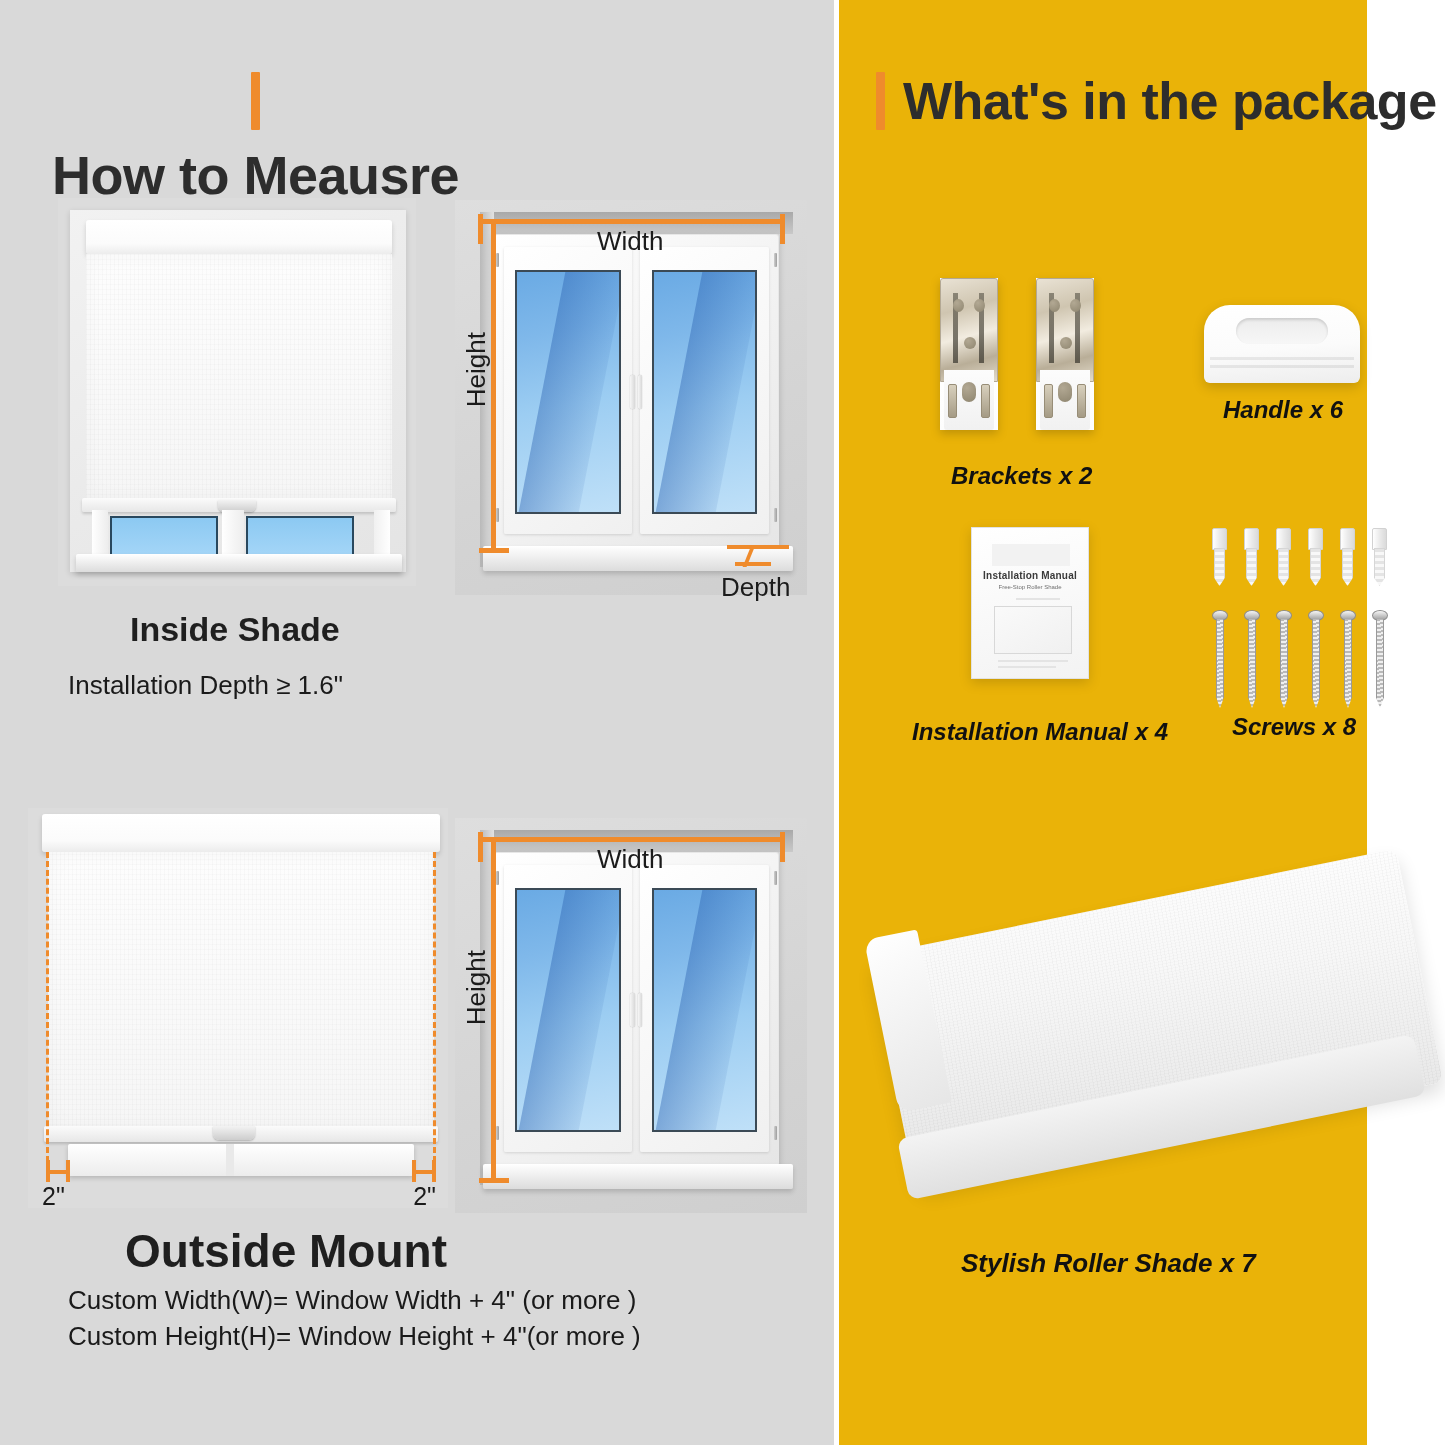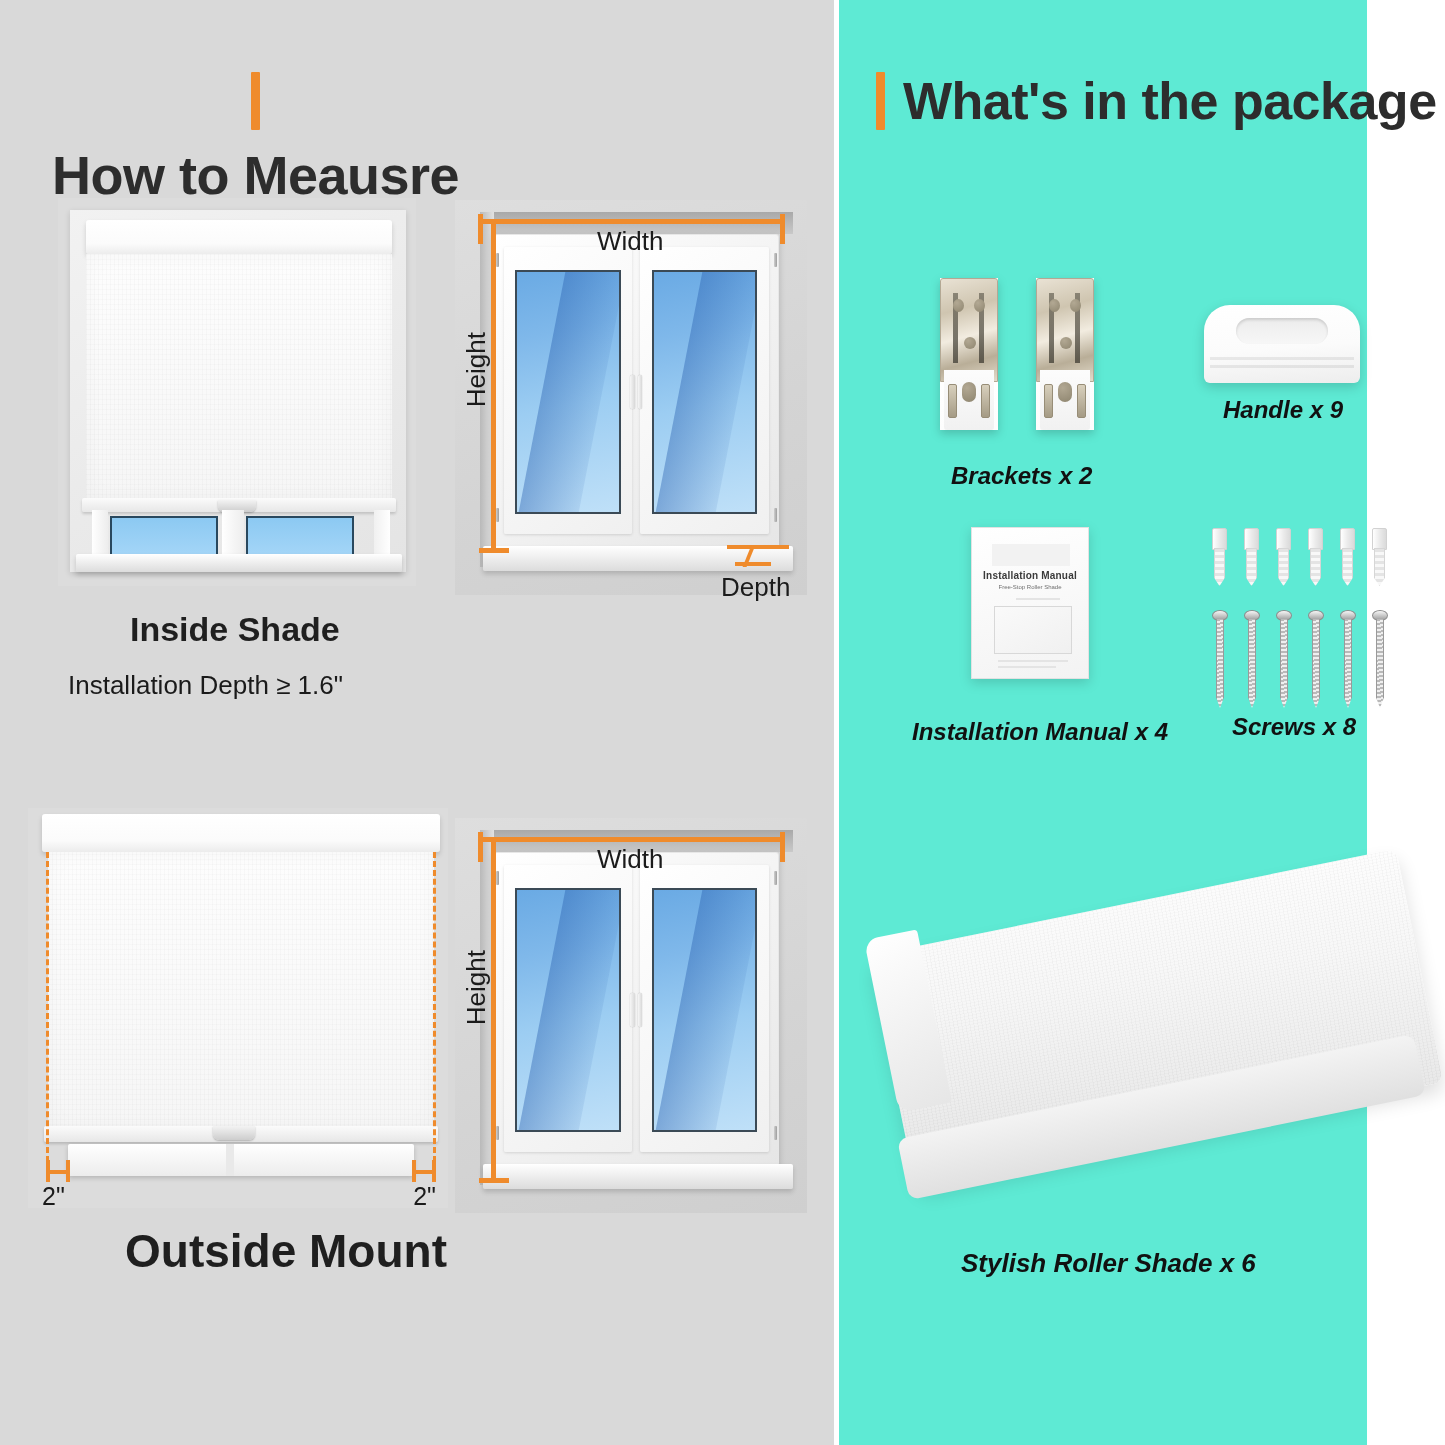--- a/index.html
+++ b/index.html
@@ -7,21 +7,21 @@
     width: 1445px; height: 1445px;
     font-family: "Liberation Sans", sans-serif;
     background: #ffffff;
     overflow: hidden;
   }
   .page { position: relative; width: 1445px; height: 1445px; display: flex; }
 
   
   .panel-left  { position: relative; width: 834px; height: 1445px; background: #d9d9d9; }
   .divider     { width: 5px;  height: 1445px; background: #ffffff; }
-  .panel-right { position: relative; width: 528px; height: 1445px; background: #5eead4; }
+  .panel-right { position: relative; width: 528px; height: 1445px; background: #eab308; }
 
   
   .heading { position: absolute; display: flex; align-items: center; gap: 18px; }
   .accent-bar { width: 9px; height: 58px; background: #ef8b2c; border-radius: 1px; }
   .heading-text {
     font-size: 54px; font-weight: bold; color: #2d2d2d;
     letter-spacing: -0.5px; white-space: nowrap; line-height: 1;
   }
   #h-left  { left: 52px; top: 72px; flex-direction: column; }
   #h-right { left: 872px; top: 72px; }
@@ -378,20 +378,24 @@
       <div class="m-cap" style="left:325px; top:14px; width:5px; height:30px;"></div>
       <div class="m-label" style="left:142px; top:26px; font-size:26px;">Width</div>
 
       <div class="m-line" style="left:36px; top:24px; width:5px; height:340px;"></div>
       <div class="m-cap" style="left:24px; top:360px; width:30px; height:5px;"></div>
       <div class="m-label vert" style="left:6px; top:132px; font-size:26px;">Height</div>
     </div>
 
     <div style="position:absolute; left:125px; top:1224px; font-size:46px; font-weight:bold; color:#1f1f1f;">Outside Mount</div>
 
+    <div style="position:absolute; left:68px; top:1283px; font-size:26px; color:#1a1a1a; line-height:1.38;">
+      <div class="bind">Custom Width(W)= Window Width + 4" (or more )</div>
+      <div class="bind">Custom Height(H)= Window Height + 4"(or more )</div>
+    </div>
   </div>
 
   <div class="divider"></div>
 
   <div class="panel-right">
 
     <div class="heading" id="h-right" style="left:37px;">
       <div class="accent-bar"></div>
       <div class="heading-text">What's in the package</div>
     </div>
@@ -427,21 +431,21 @@
       </div>
       <div class="pkg-label" style="left:112px; top:462px;">Brackets x 2</div>
     </div>
 
     <div>
       <div class="handle-part" style="left:365px; top:305px;">
         <div class="slot"></div>
         <div class="groove" style="top:52px;"></div>
         <div class="groove" style="top:60px;"></div>
       </div>
-      <div class="pkg-label" style="left:384px; top:396px;">Handle x 9</div>
+      <div class="pkg-label" style="left:384px; top:396px;">Handle x 6</div>
     </div>
 
     <div>
       <div class="manual" style="left:132px; top:527px;">
         <div style="position:absolute; left:20px; right:18px; top:16px; height:22px;
                     background:#f2f2f2;"></div>
         <div class="m-title">Installation Manual</div>
         <div class="m-sub">Free-Stop Roller Shade</div>
         <div class="m-line2" style="left:44px; width:44px; top:70px;"></div>
         <div class="m-box"></div>
@@ -508,17 +512,17 @@
     </div>
 
     <div>
       <div class="roller" style="left:48px; top:900px; width:538px; height:238px;">
         <div class="tube">
           <div class="texture"></div>
         </div>
         <div class="underlip"></div>
         <div class="endcap"></div>
       </div>
-      <div class="pkg-label" style="left:122px; top:1248px; font-size:26px;">Stylish Roller Shade x 6</div>
+      <div class="pkg-label" style="left:122px; top:1248px; font-size:26px;">Stylish Roller Shade x 7</div>
     </div>
 
   </div>
 </div>
 
 </body></html>

